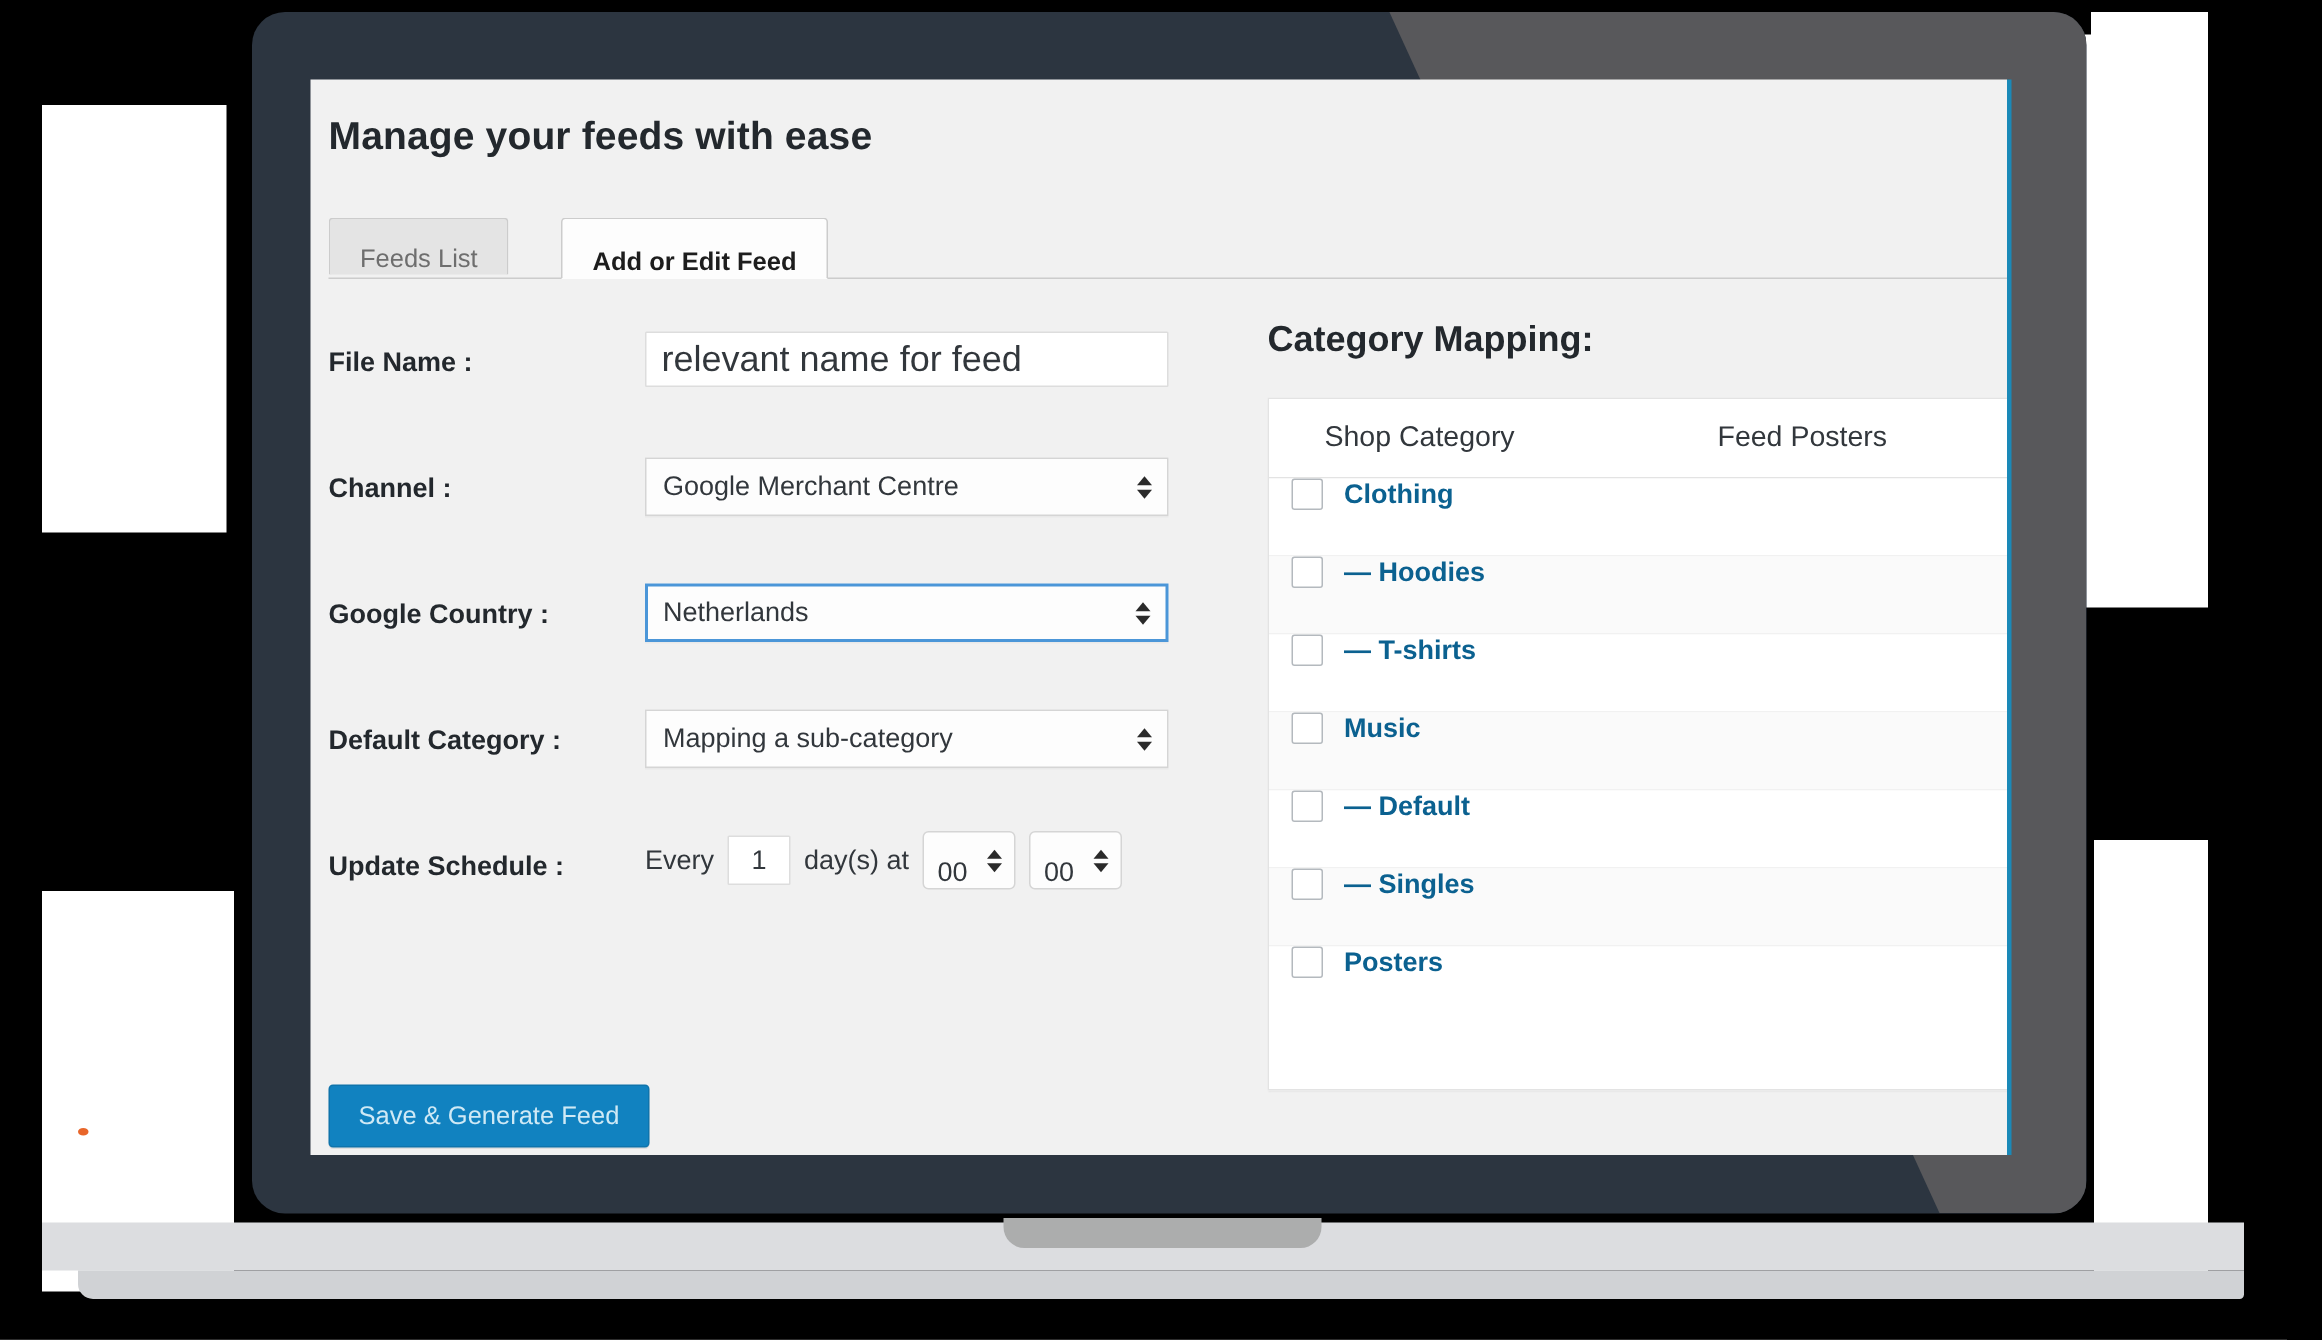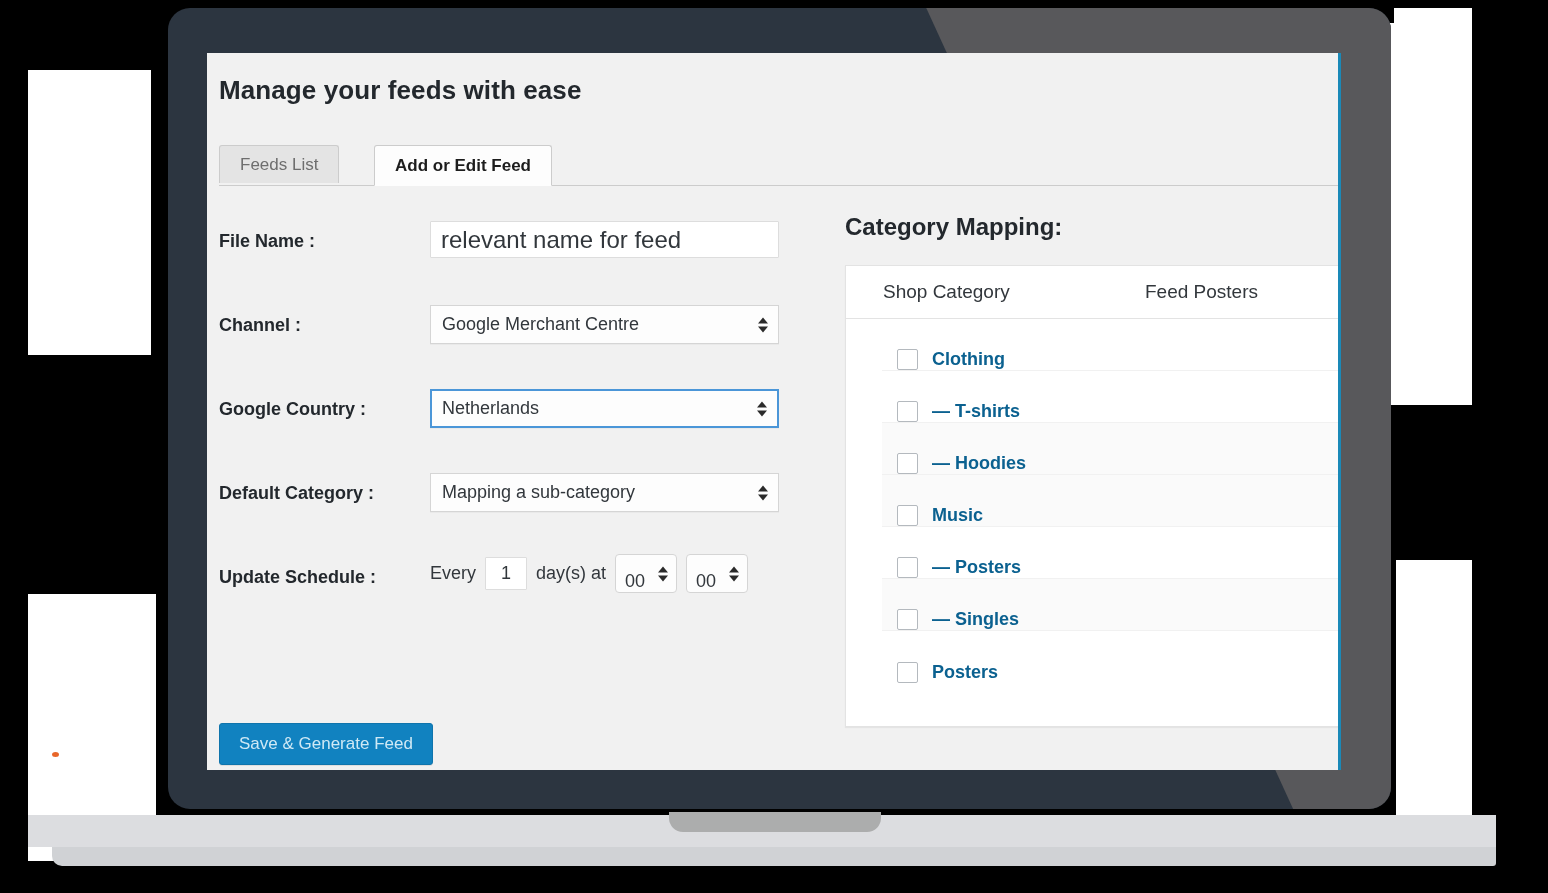--- a/index.html
+++ b/index.html
@@ -108,23 +108,23 @@
   .tabstrip {
     position: absolute;
     left: 12px; top: 93px;
     width: 1119px; height: 40px;
     border-bottom: 1px solid #ccc;
   }
   .tab {
     position: absolute;
     bottom: -1px;
     height: 41px;
-    padding: 16px 20px;
-    display: flex;
-    align-items: center;
+    padding: 0 20px;
+    display: flex;
+    align-items: flex-end;
     font-size: 17px;
     border: 1px solid #ccc;
     border-bottom: none;
     border-top-left-radius: 3px;
     border-top-right-radius: 3px;
     cursor: pointer;
     white-space: nowrap;
   }
   .tab.inactive {
     left: 0;
@@ -296,26 +296,25 @@
   }
   .cat-head .th {
     font-size: 19px;
     color: #32373c;
   }
   .th-shop { margin-left: 37px; width: 262px; }
   .th-feed { }
 
   .cat-row {
     display: flex;
-    align-items: flex-end;
+    align-items: flex-start;
     height: 52px;
     padding-left: 15px;
     background: #ffffff;
     border-bottom: 1px solid #f1f1f1;
-    margin-left: 36px;
   }
   .cat-row.alt { background: #fafafa; }
   .cat-row:last-child { border-bottom: none; }
 
   .cb {
     width: 21px; height: 21px;
     background: #ffffff;
     border: 1px solid #b4b9be;
     border-radius: 2px;
     margin-right: 14px;
@@ -450,38 +449,38 @@
         <div class="cat-head">
           <div class="th th-shop">Shop Category</div>
           <div class="th th-feed">Feed Posters</div>
         </div>
         <div id="cat-rows">
             <div class="cat-row">
               <span class="cb"></span>
               <span class="cat-name">Clothing</span>
               <span></span>
             </div>
+            <div class="cat-row alt">
+              <span class="cb"></span>
+              <span class="cat-name">— Hoodies</span>
+              <span></span>
+            </div>
             <div class="cat-row">
               <span class="cb"></span>
               <span class="cat-name">— T-shirts</span>
               <span></span>
             </div>
             <div class="cat-row alt">
               <span class="cb"></span>
-              <span class="cat-name">— Hoodies</span>
-              <span></span>
-            </div>
-            <div class="cat-row alt">
-              <span class="cb"></span>
               <span class="cat-name">Music</span>
               <span></span>
             </div>
             <div class="cat-row">
               <span class="cb"></span>
-              <span class="cat-name">— Posters</span>
+              <span class="cat-name">— Default</span>
               <span></span>
             </div>
             <div class="cat-row alt">
               <span class="cb"></span>
               <span class="cat-name">— Singles</span>
               <span></span>
             </div>
             <div class="cat-row">
               <span class="cb"></span>
               <span class="cat-name">Posters</span>

